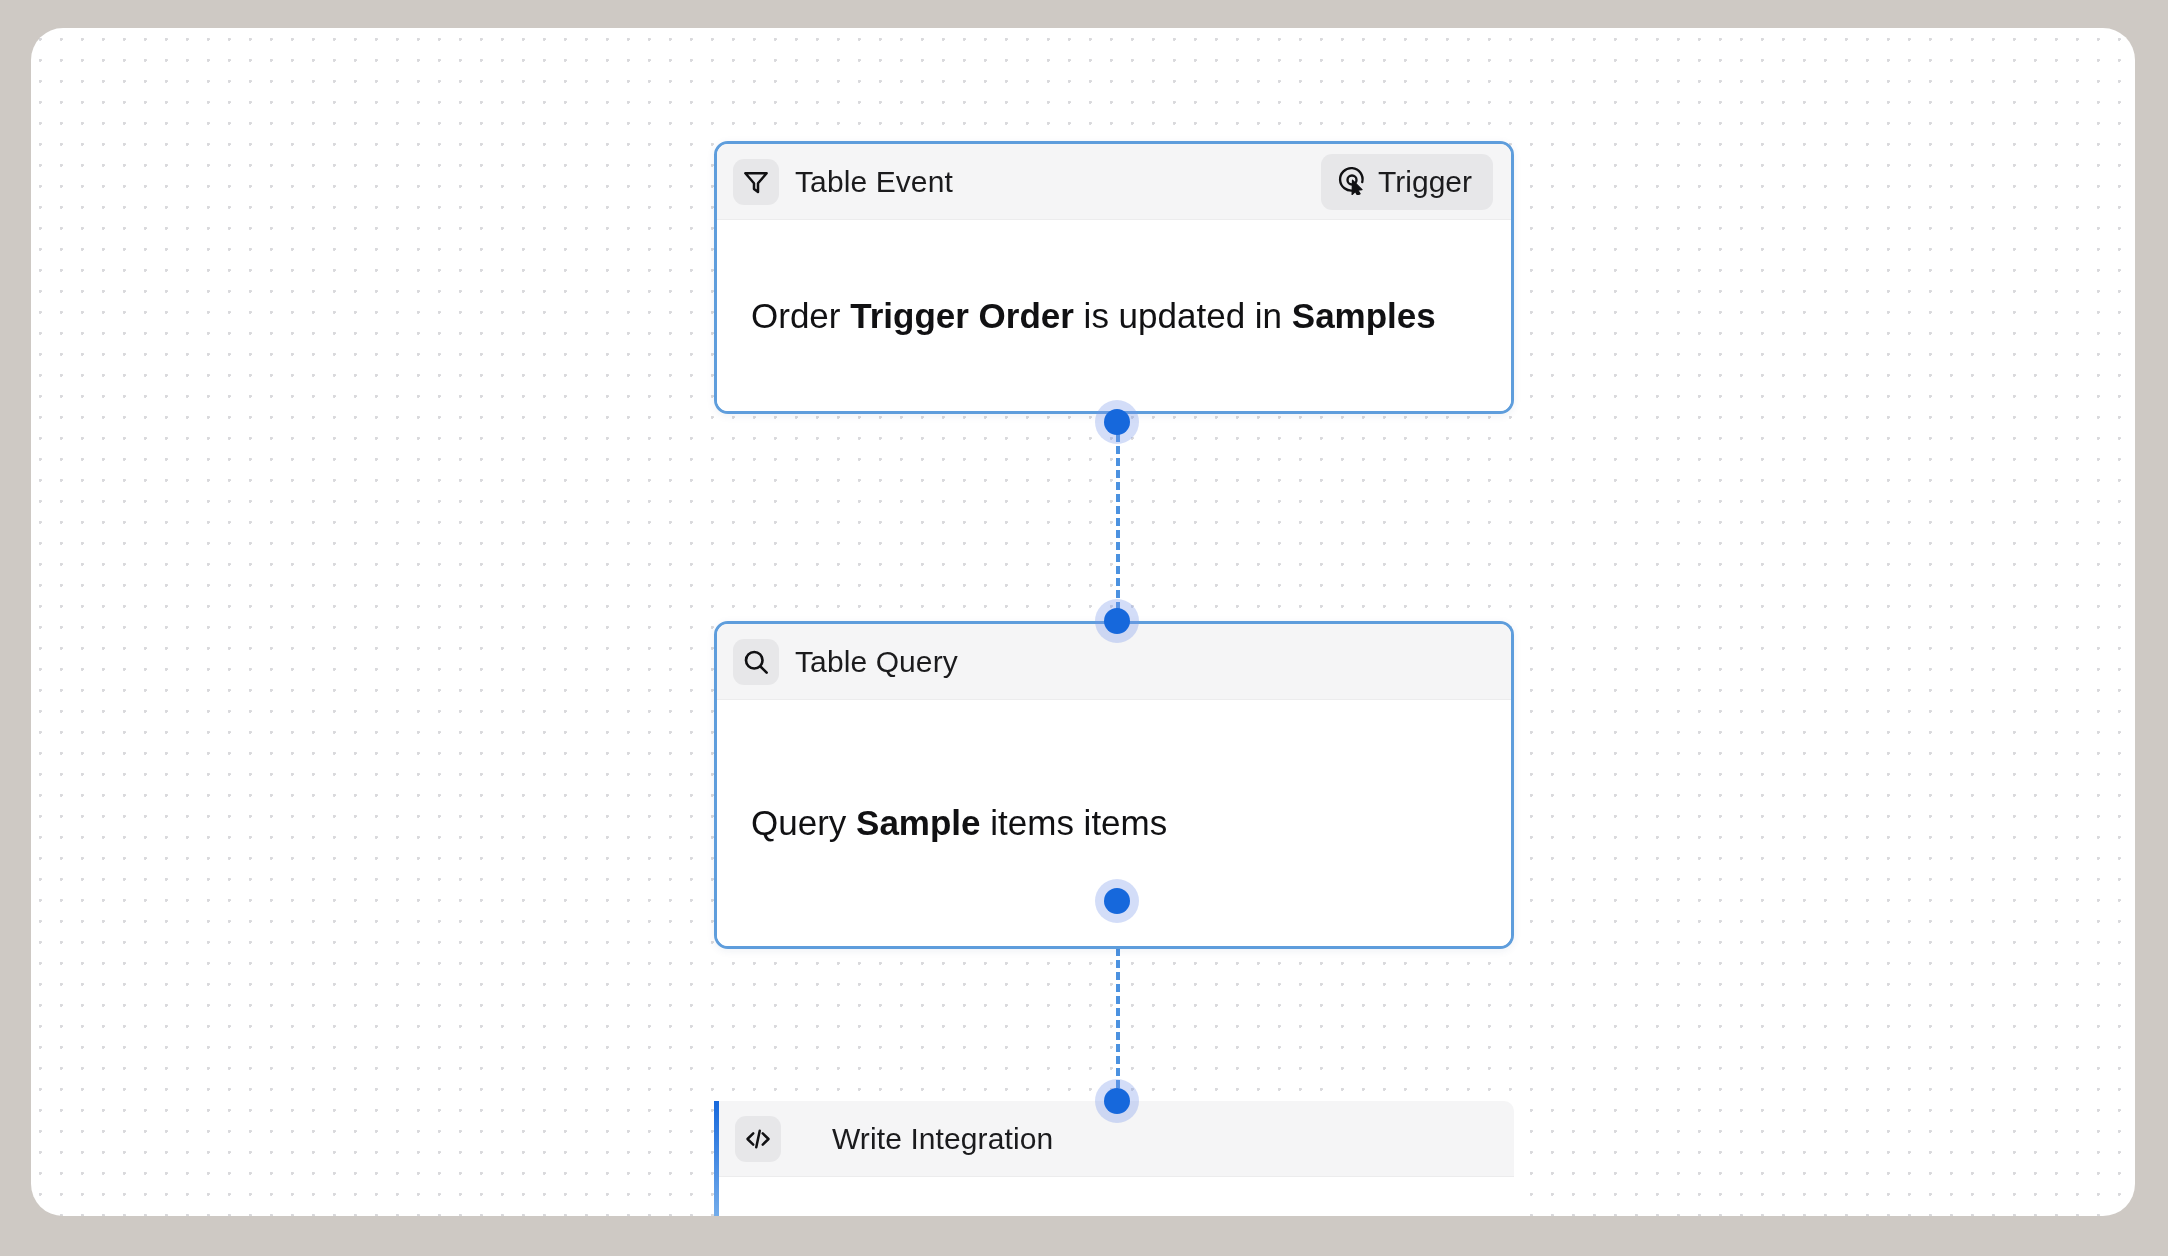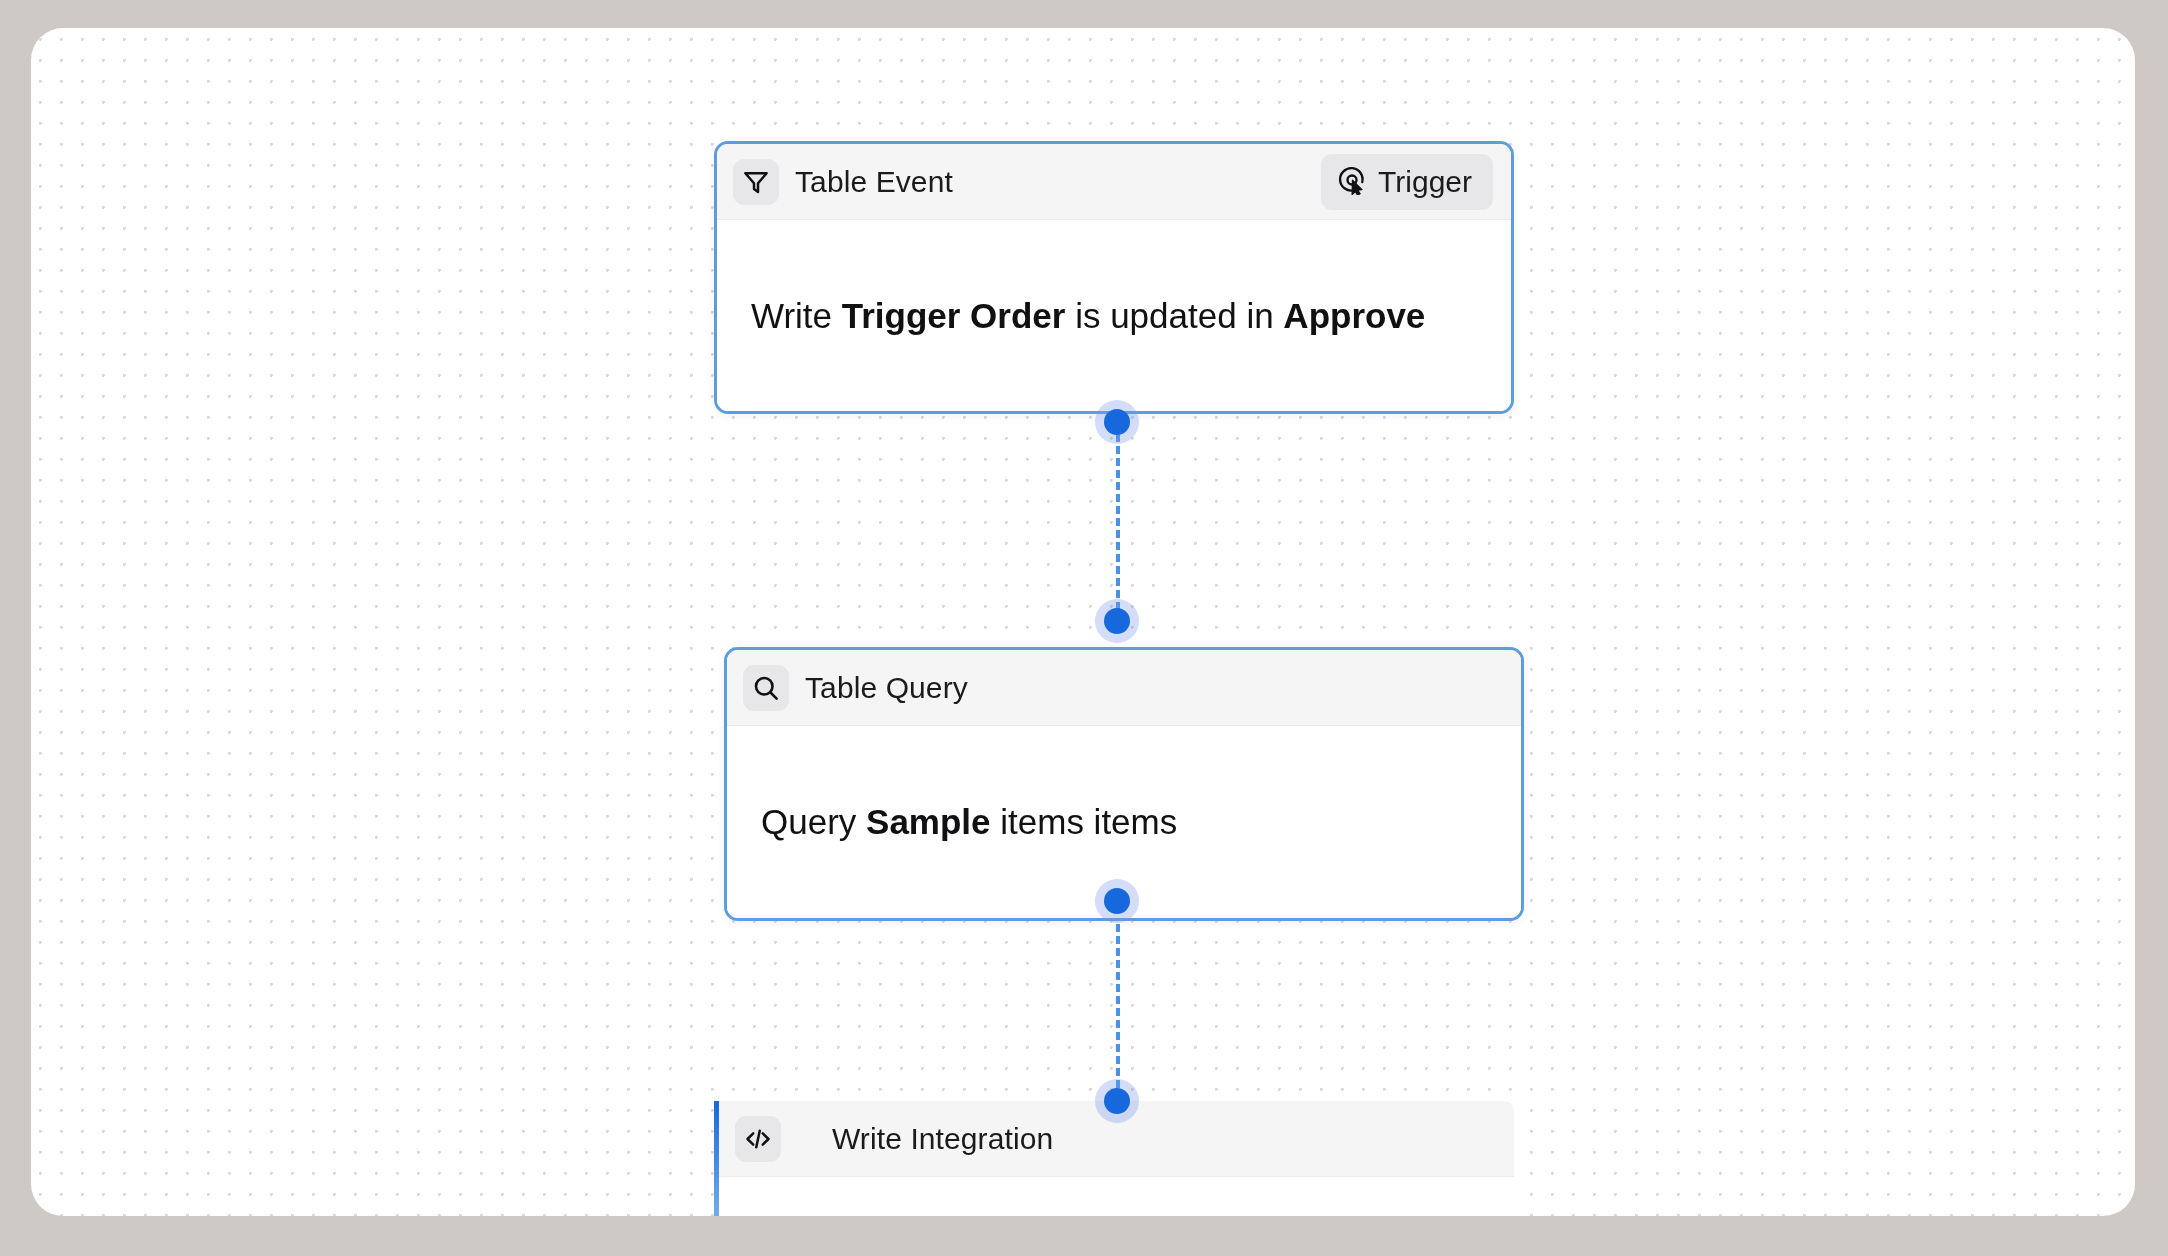--- a/index.html
+++ b/index.html
@@ -71,21 +71,21 @@
     width: 800px;
     background: #ffffff;
     border: 3px solid #5e9ddc;
     border-radius: 14px;
     box-sizing: border-box;
     box-shadow: 0 2px 8px rgba(30,60,110,0.07);
     overflow: hidden;
     z-index: 20;
   }
   .node-trigger  { top: 113px; height: 273px; }
-  .node-query    { top: 619px; height: 274px; margin-left: 10px; }
+  .node-query    { top: 593px; height: 328px; }
 
   .node-partial {
     position: absolute;
     left: 683px;
     width: 800px;
     top: 1073px;
     height: 160px;
     background: #ffffff;
     border-left: 5px solid;
     border-image: linear-gradient(to bottom, #1668dc 0%, #7eb4ec 80%, #cfe0f6 100%) 1;
@@ -195,21 +195,21 @@
               <path d="M20.2 13.6A9 9 0 1 0 13.3 20.3"></path>
               <circle cx="12" cy="12" r="3.6"></circle>
               <path d="M12.4 12.1 L20 19.7 L16.6 20.1 L18.5 23 L16.4 24.1 L14.6 21.2 L12.1 23.6 Z" fill="#111113" stroke="#111113" stroke-width="1"></path>
             </svg>
           </span>
           <span class="badge-label">Trigger</span>
         </span>
       </div>
       <div class="node-body">
         <div class="body-text">
-          <span>Write </span><b>Trigger Order</b><span> is updated in </span><b>Approve</b>
+          <span>Order </span><b>Trigger Order</b><span> is updated in </span><b>Samples</b>
         </div>
       </div>
     </div>
 
     <div class="node node-query">
       <div class="node-header">
         <span class="icon-chip">
           <svg width="30" height="30" viewBox="0 0 24 24" fill="none" stroke="#111113" stroke-width="2.1" stroke-linecap="round" stroke-linejoin="round">
             <circle cx="10.6" cy="10.6" r="6.6"></circle>
             <line x1="15.6" y1="15.6" x2="20.5" y2="20.5"></line>

